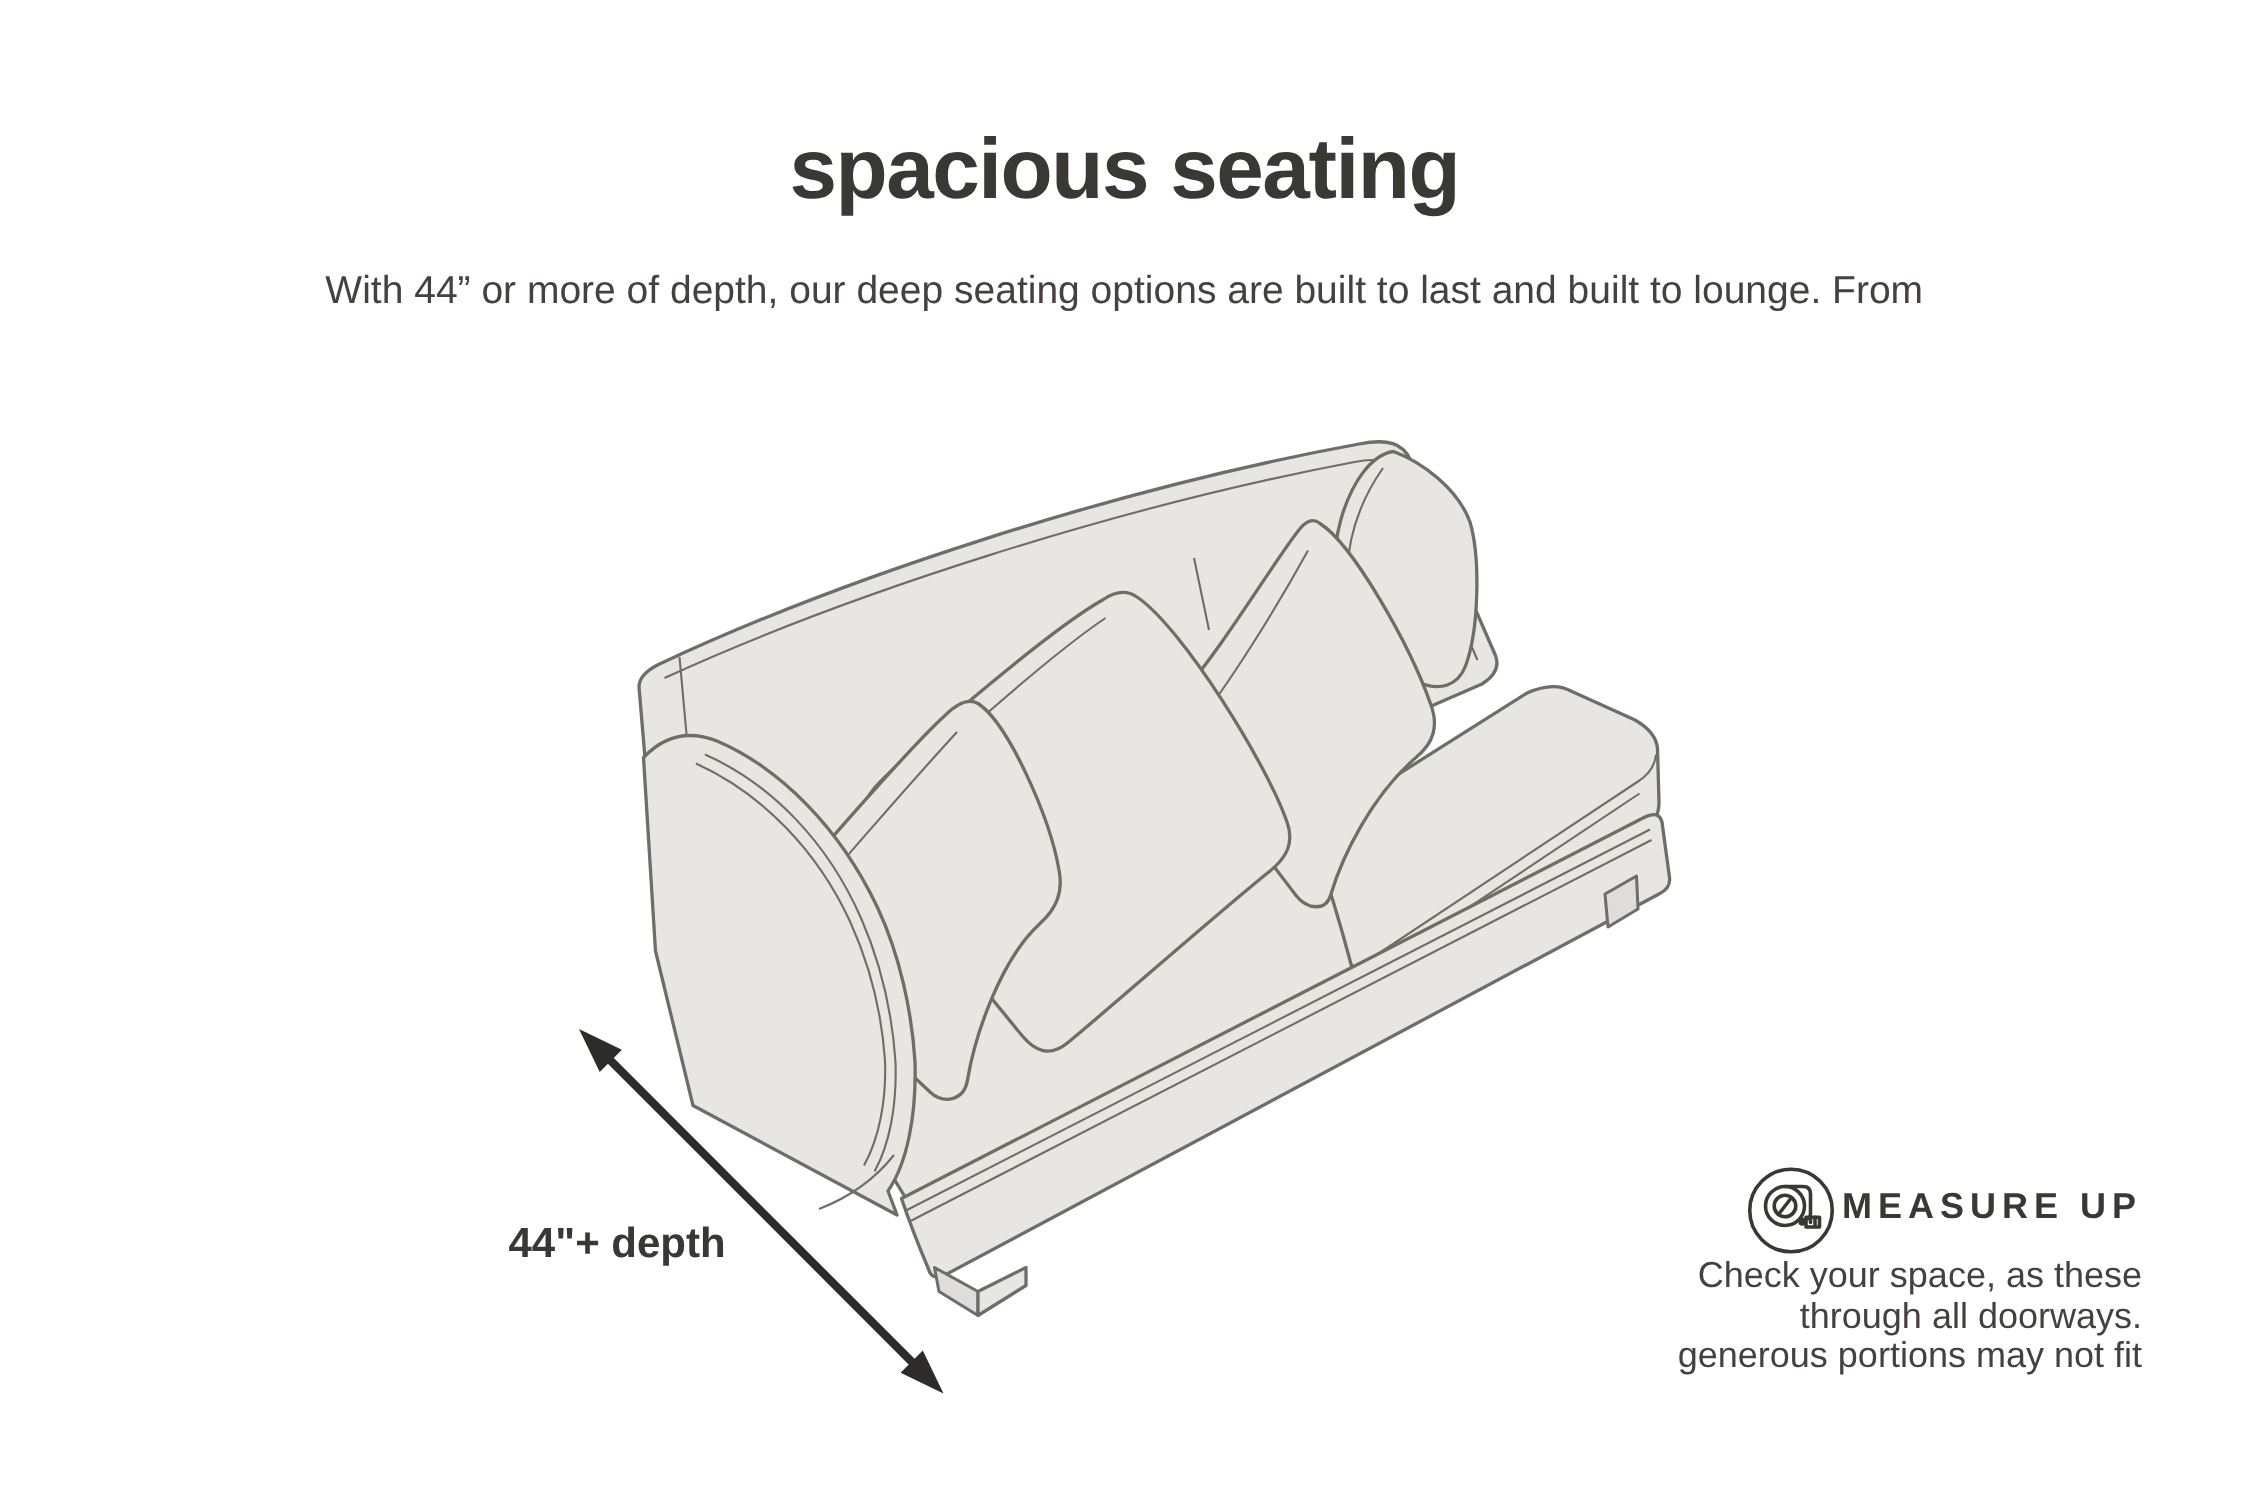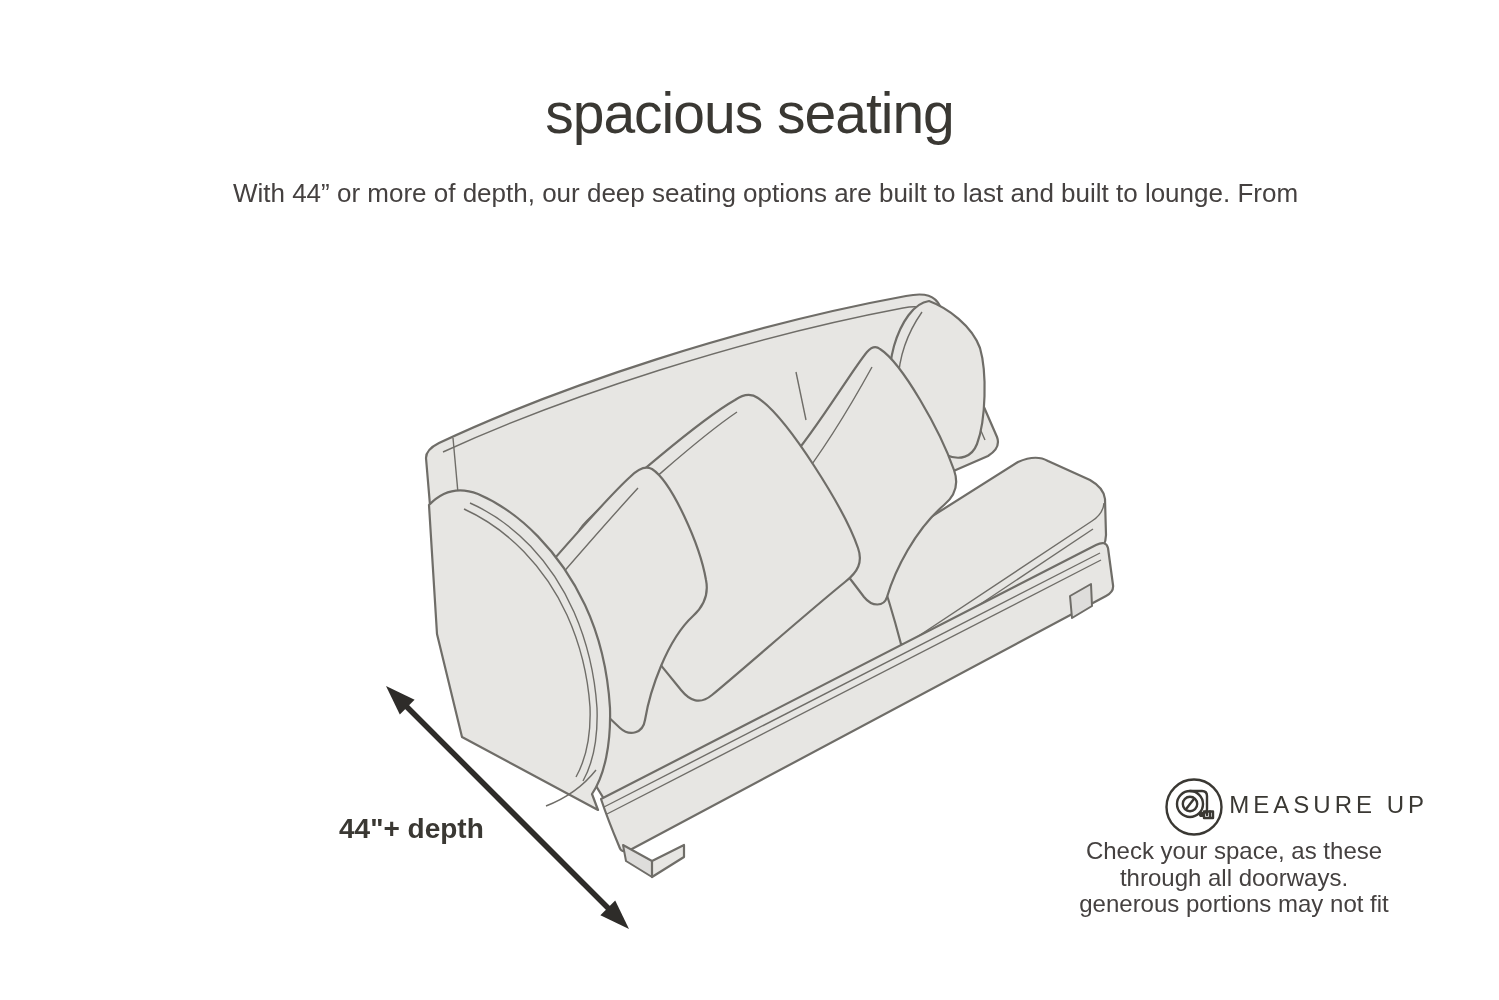--- a/index.html
+++ b/index.html
@@ -7,36 +7,36 @@
     --sofa-fill:#e7e6e3; --sofa-fill2:#dedddb; --arrow:#2e2c29; --bg:#ffffff;
   }
   html,body{margin:0;padding:0;}
   body{
     width:1499px;height:1000px;position:relative;overflow:hidden;
     background:var(--bg);font-family:"Liberation Sans",sans-serif;
   }
   .abs{position:absolute;}
   .page-title{
     top:80px;left:0;width:1499px;text-align:center;
-    font-size:57px;font-weight:400;letter-spacing:-1px;color:var(--heading);
+    font-size:57px;font-weight:700;letter-spacing:-1px;color:var(--heading);
   }
   .intro{
-    top:176px;left:140px;width:1251px;text-align:center;
+    top:176px;left:124px;width:1251px;text-align:center;
     font-size:26px;line-height:34px;color:var(--body);
   }
   .dim-label{
     top:813px;left:339px;font-size:28px;font-weight:700;color:var(--heading);
     letter-spacing:0px;white-space:nowrap;
   }
   .mu-title{
     top:791px;left:1040px;width:388px;text-align:right;
-    font-size:24px;font-weight:400;letter-spacing:4px;color:var(--heading);white-space:nowrap;
+    font-size:24px;font-weight:700;letter-spacing:4px;color:var(--heading);white-space:nowrap;
   }
   .mu-note{
-    top:838px;left:1040px;width:388px;text-align:center;
+    top:838px;left:1040px;width:388px;text-align:right;
     font-size:24px;line-height:26.5px;color:var(--body);
   }
   .mu-note div{white-space:nowrap;}
   svg .ln{fill:none;stroke:var(--sofa-line);stroke-width:1.4;}
   svg .shape{fill:var(--sofa-fill);stroke:var(--sofa-line);stroke-width:2.2;stroke-linejoin:round;}
   svg .shade{fill:var(--sofa-fill2);stroke:var(--sofa-line);stroke-width:2;stroke-linejoin:round;}
   svg .arrowline{stroke:var(--arrow);stroke-width:5.5;}
   svg .arrowhead{fill:var(--arrow);}
   svg .icn{fill:none;stroke:var(--heading);stroke-width:2.4;stroke-linecap:round;stroke-linejoin:round;}
 </style>

